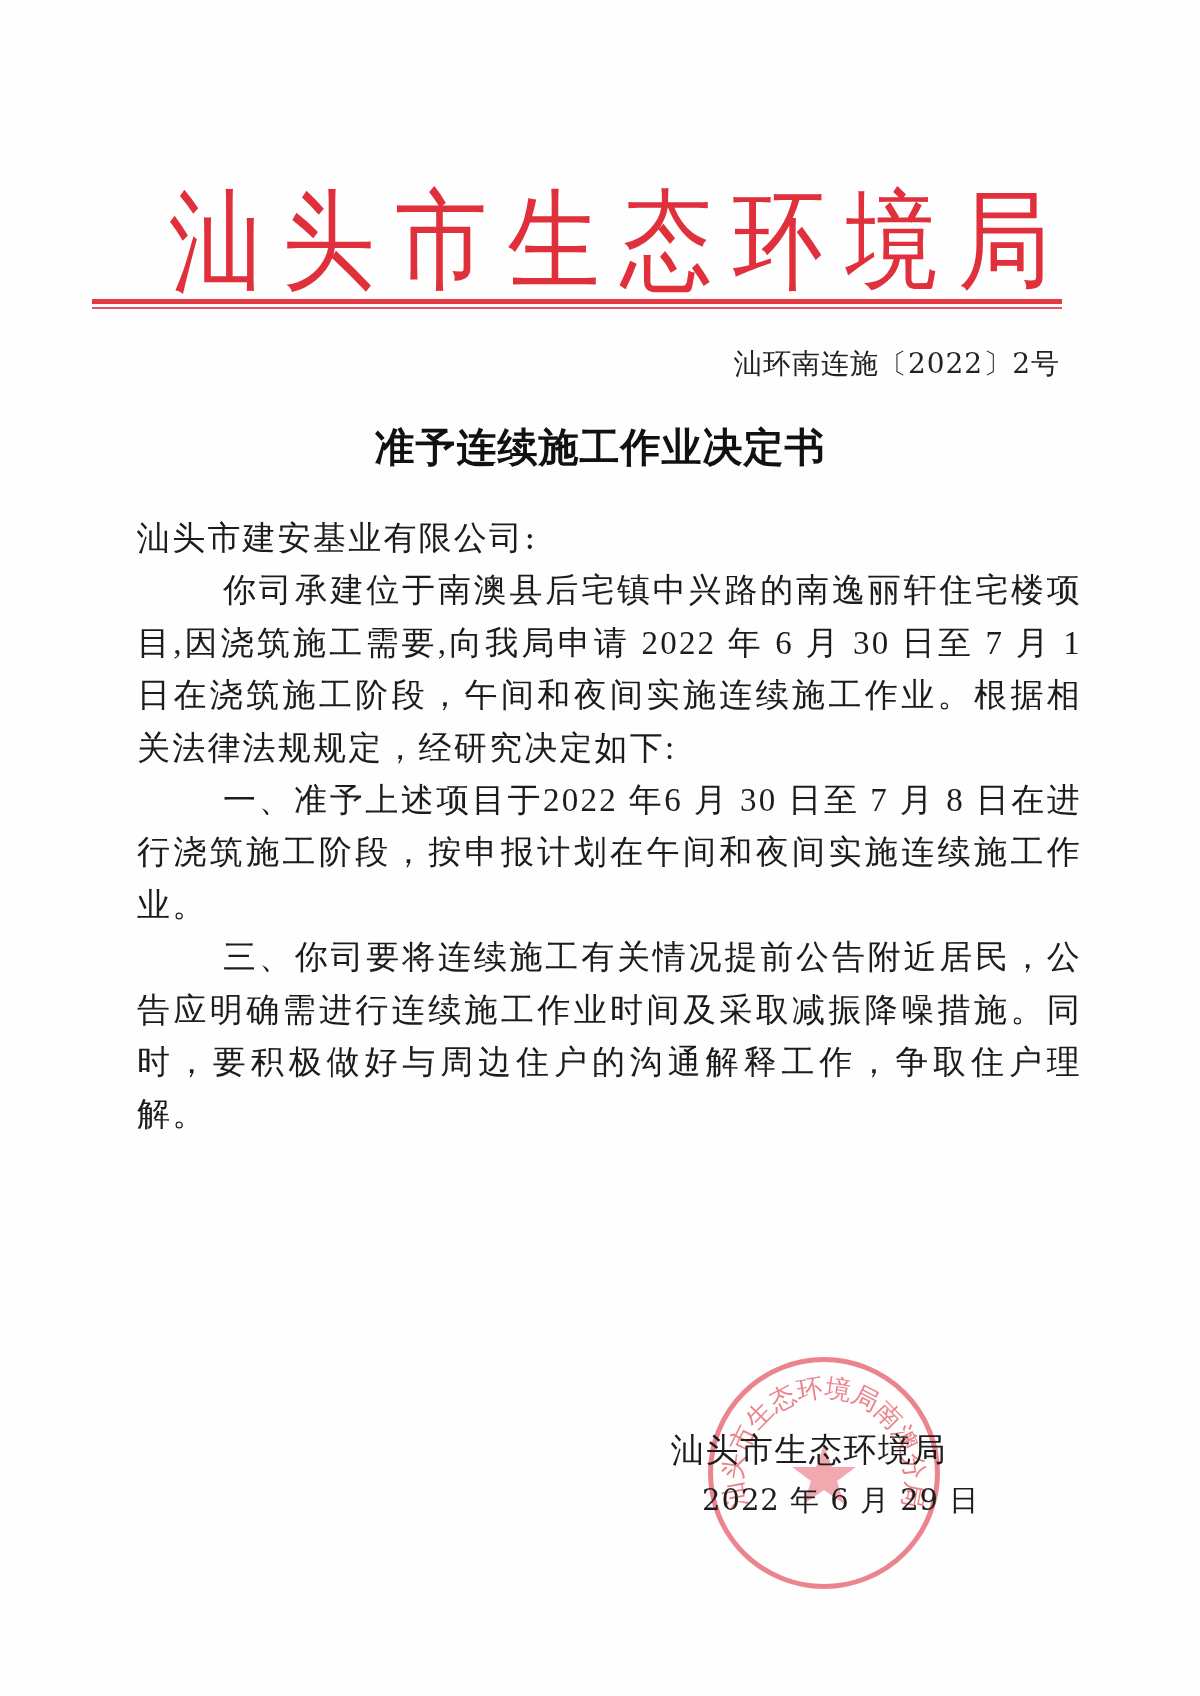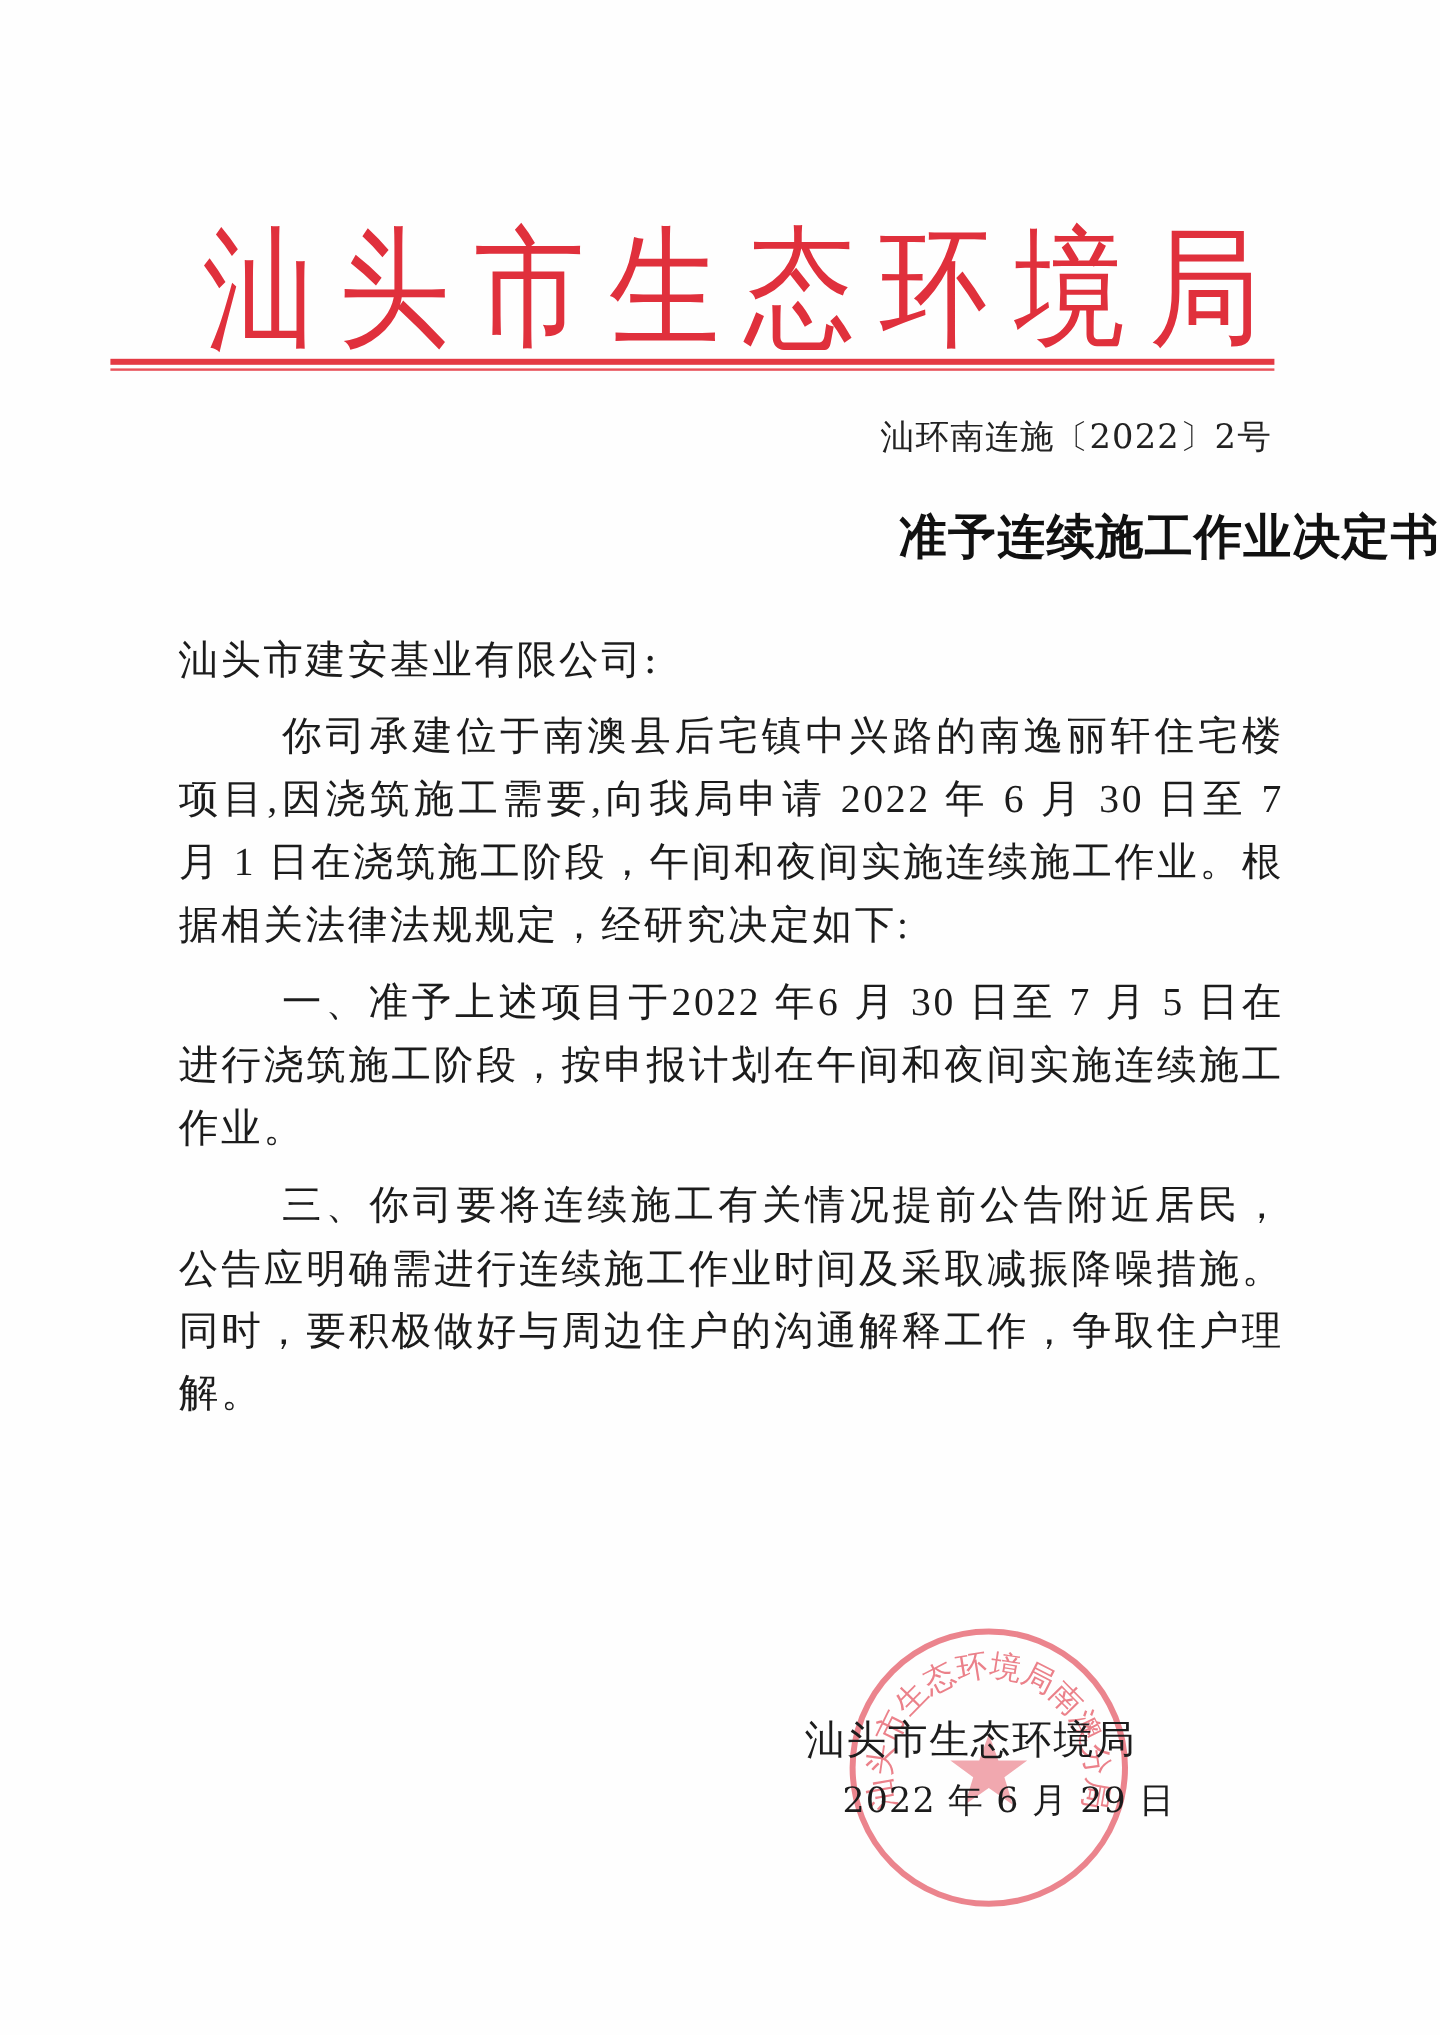--- a/index.html
+++ b/index.html
@@ -14,30 +14,30 @@
   .masthead span { display: inline-block; transform: scaleY(1.18); }
   .rule-thick { position: absolute; left: 92px; top: 299px; width: 970px; height: 5px; background: #e43a44; }
   .rule-thin { position: absolute; left: 92px; top: 307px; width: 970px; height: 2px; background: #e8525a; }
   .docno {
     position: absolute; right: 140px; top: 345px;
     font-family: "DejaVu Serif", serif; font-size: 28px; color: #222;
     letter-spacing: 1px;
     margin-left: 37px;
   }
   .title {
-    position: absolute; left: 0; width: 1200px; top: 420px; text-align: right;
+    position: absolute; left: 0; width: 1200px; top: 420px; text-align: center;
     font-family: "DejaVu Sans", sans-serif; font-weight: bold; font-size: 40px; color: #111;
     letter-spacing: 1px;
   }
   .body {
     position: absolute; left: 137px; top: 512px; width: 945px;
     font-family: "DejaVu Serif", serif; font-size: 33px; line-height: 52.4px; color: #1c1c1c;
     text-align: justify; letter-spacing: 2.2px;
   }
-  .body p { margin: 12px; }
+  .body p { margin: 0; }
   .indent { text-indent: 86px; font-family: Liberation Serif, serif; }
   .sign {
     position: absolute; left: 671px; top: 1428px;
     font-family: "DejaVu Serif", serif; font-size: 33px; color: #1c1c1c; letter-spacing: 1.5px;
     z-index: 3;
   }
   .date {
     position: absolute; left: 702px; top: 1481px;
     font-family: "DejaVu Serif", serif; font-size: 29px; color: #1c1c1c; letter-spacing: 1px;
     z-index: 3;
@@ -68,21 +68,21 @@
   <div class="rule-thick"></div>
   <div class="rule-thin"></div>
 
   <div class="docno">汕环南连施〔2022〕2号</div>
 
   <div class="title">准予连续施工作业决定书</div>
 
   <div class="body">
     <p>汕头市建安基业有限公司:</p>
     <p class="indent">你司承建位于南澳县后宅镇中兴路的南逸丽轩住宅楼项目,因浇筑施工需要,向我局申请 2022 年 6 月 30 日至 7 月 1 日在浇筑施工阶段，午间和夜间实施连续施工作业。根据相关法律法规规定，经研究决定如下:</p>
-    <p class="indent">一、准予上述项目于2022 年6 月 30 日至 7 月 5 日在进行浇筑施工阶段，按申报计划在午间和夜间实施连续施工作业。</p>
+    <p class="indent">一、准予上述项目于2022 年6 月 30 日至 7 月 8 日在进行浇筑施工阶段，按申报计划在午间和夜间实施连续施工作业。</p>
     <p class="indent">三、你司要将连续施工有关情况提前公告附近居民，公告应明确需进行连续施工作业时间及采取减振降噪措施。同时，要积极做好与周边住户的沟通解释工作，争取住户理解。</p>
   </div>
 
   <div class="seal">
     <svg width="232" height="232" viewBox="0 0 232 232">
       <defs>
         <path id="sealArc" d="M 36 140 A 82 82 0 1 1 196 140"></path>
       </defs>
       <text font-family="DejaVu Serif, serif" font-size="26" fill="rgba(226,70,84,0.8)">
         <textPath href="#sealArc" startOffset="50%" text-anchor="middle">汕头市生态环境局南澳分局</textPath>

